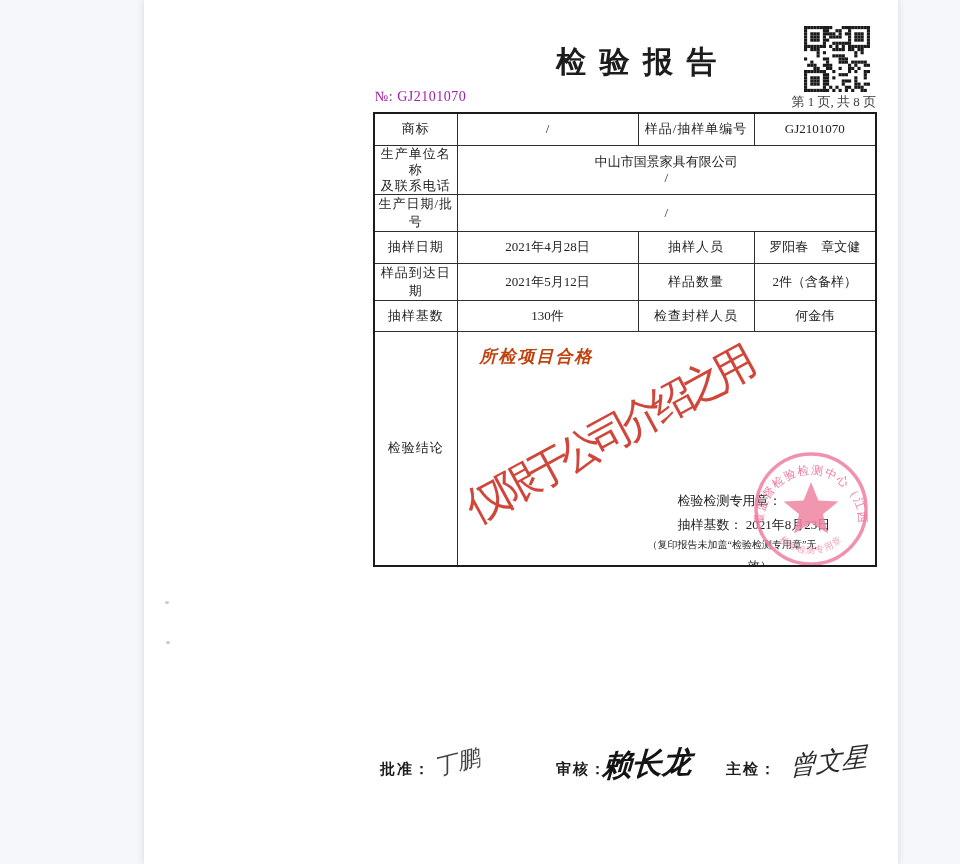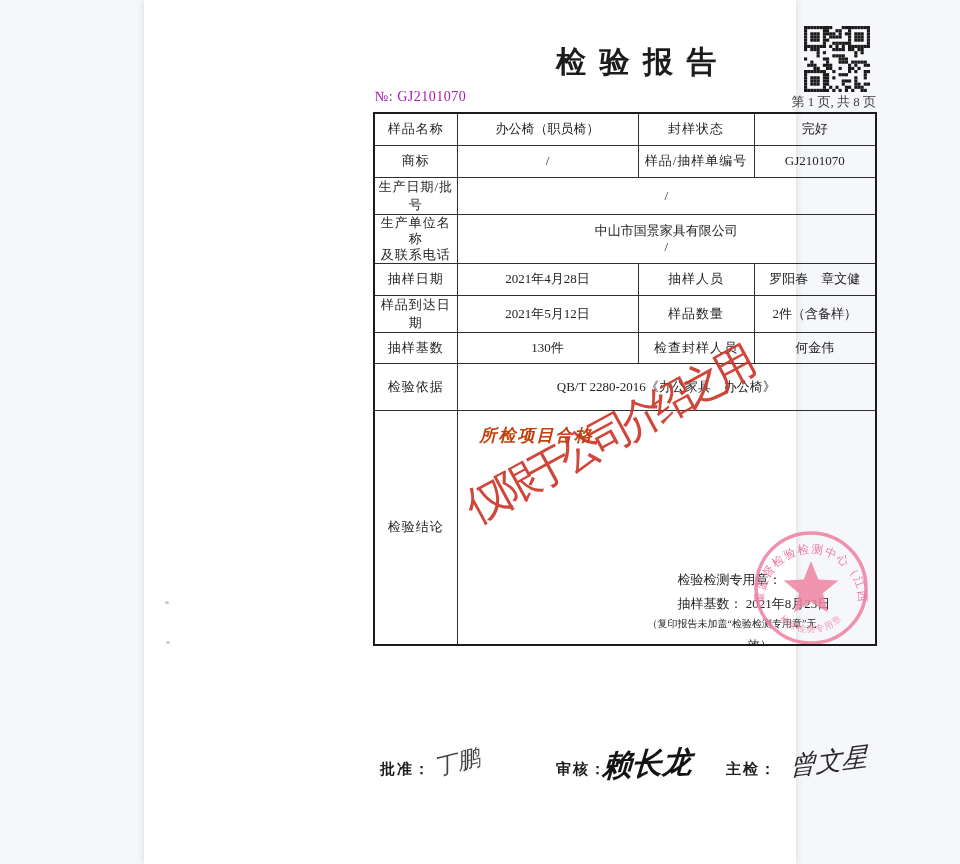--- a/index.html
+++ b/index.html
@@ -3,21 +3,21 @@
 <meta charset="utf-8">
 <style>
   html,body{margin:0;padding:0;}
   body{
     width:960px;height:864px;position:relative;overflow:hidden;
     background:#f6f7fa;
     font-family:"Liberation Serif","DejaVu Serif",serif;
     color:#222;
   }
   .page{
-    position:absolute;left:144px;top:0;width:652px;height:864px;
+    position:absolute;left:144px;top:0;width:754px;height:864px;
     background:#ffffff;
     box-shadow:0 0 7px rgba(60,70,90,.18);
   }
   .abs{position:absolute;}
   .doc-title{
     left:412px;top:42px;font-size:30px;font-weight:700;letter-spacing:3px;
     color:#1c1c1c;font-family:"Liberation Serif",serif;white-space:nowrap;
   }
   .doc-no{left:231px;top:89px;font-size:14px;color:#a21caf;letter-spacing:.5px;}
   .page-ind{left:612px;top:93px;width:120px;text-align:right;font-size:13px;color:#404040;}
@@ -299,63 +299,53 @@
   <div class="abs page-ind">第 1 页, 共 8 页</div>
 
   <table class="doc-table">
     <colgroup>
         <col style="width:83px">
         <col style="width:181px">
         <col style="width:116px">
         <col style="width:122px">
       </colgroup>
     <tbody>
-        <tr style="height:32px">
-      <td class="lbl">样品名称</td>
-      <td>办公椅（职员椅）</td>
-      <td class="lbl">封样状态</td>
-      <td>完好</td>
-    </tr>
     <tr style="height:32px">
       <td class="lbl">商标</td>
       <td>/</td>
       <td class="lbl">样品/抽样单编号</td>
       <td>GJ2101070</td>
     </tr>
-    <tr style="height:30px">
-      <td class="lbl">生产日期/批号</td>
-      <td colspan="3">/</td>
-    </tr>
     <tr style="height:43px">
       <td class="lbl pre">生产单位名称
 及联系电话</td>
       <td colspan="3" class="pre">中山市国景家具有限公司
 /</td>
     </tr>
+    <tr style="height:30px">
+      <td class="lbl">生产日期/批号</td>
+      <td colspan="3">/</td>
+    </tr>
     <tr style="height:32px">
       <td class="lbl">抽样日期</td>
       <td>2021年4月28日</td>
       <td class="lbl">抽样人员</td>
       <td>罗阳春　章文健</td>
     </tr>
     <tr style="height:32px">
       <td class="lbl">样品到达日期</td>
       <td>2021年5月12日</td>
       <td class="lbl">样品数量</td>
       <td>2件（含备样）</td>
     </tr>
     <tr style="height:31px">
       <td class="lbl">抽样基数</td>
       <td>130件</td>
       <td class="lbl">检查封样人员</td>
       <td>何金伟</td>
-    </tr>
-    <tr style="height:47px">
-      <td class="lbl">检验依据</td>
-      <td colspan="3" class="tleft">QB/T 2280-2016《办公家具　办公椅》</td>
     </tr>
     <tr style="height:235px">
       <td class="lbl">检验结论</td>
       <td colspan="3" class="concl-cell">
         <div class="result">所检项目合格</div>
         <div class="stamp-label">检验检测专用章：</div>
         <div class="date-line">抽样基数： 2021年8月23日</div>
         <div class="note1">（复印报告未加盖“检验检测专用章”无</div>
         <div class="note2">效）</div>
         <svg class="seal" viewBox="0 0 130 130">

